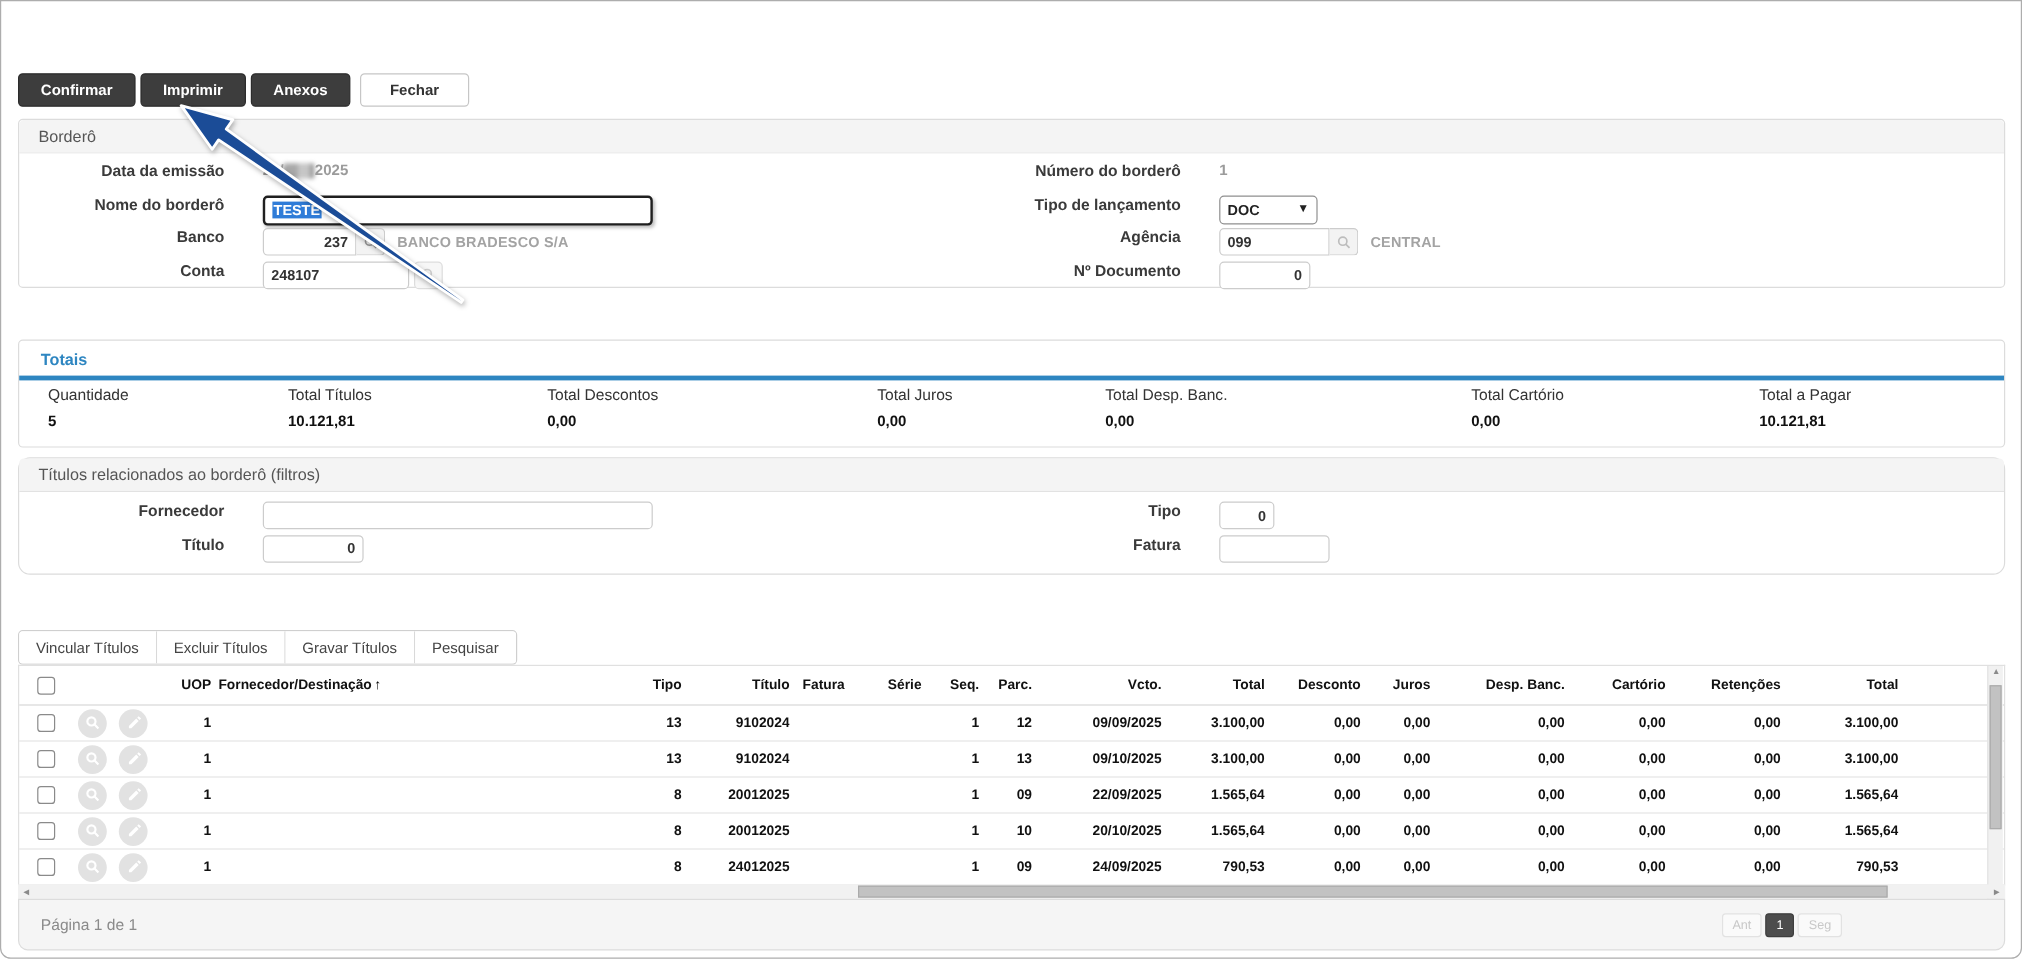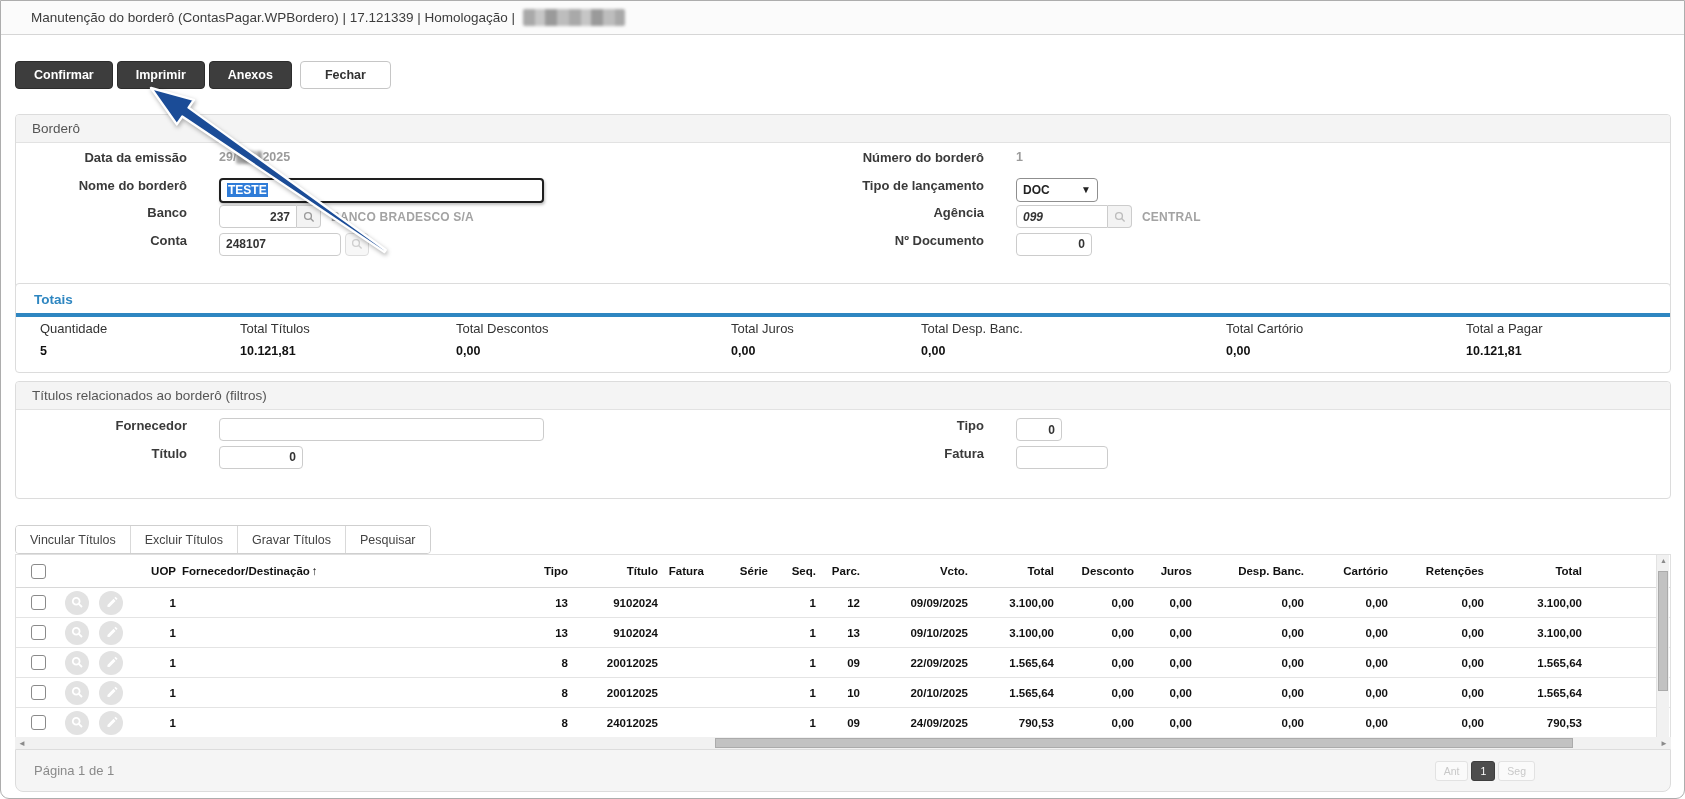--- a/index.html
+++ b/index.html
@@ -93,33 +93,29 @@
   .pg { font-size:10.5px; padding:3px 8px; border-radius:3px; border:1px solid #e2e2e2; background:#fafafa; color:#c8c8c8; cursor:default; font-family:inherit; }
   .pg.active { background:#4d4d4d; color:#fff; border-color:#3e3e3e; cursor:pointer; }
 
   .arrow-overlay { position:absolute; left:0; top:0; width:1685px; height:799px; pointer-events:none; z-index:50; }
 </style>
 </head>
 <body>
 
 <div class="frame">
 
-  <div class="titlebar">
-    <span class="t">Manutenção do borderô (ContasPagar.WPBordero) | 17.121339 | Homologação |</span>
-    <span class="blurblock"></span>
-  </div>
 
   <div class="toolbar">
     <button class="btn-dark">Confirmar</button>
     <button class="btn-dark">Imprimir</button>
     <button class="btn-dark">Anexos</button>
     <button class="btn-light">Fechar</button>
   </div>
 
-  <div class="panel" style="top:113px; height:181px;">
+  <div class="panel" style="top:98px; height:141px;">
     <div class="panel-h">Borderô</div>
     <div style="padding-top:7px;">
       <div class="form-row">
         <div class="flabel">Data da emissão</div>
         <div class="ffield">
           <span class="ro-val">
             <span>29/</span><span class="blurblock" style="width:26px;height:13px;margin:0;"></span><span>2025</span>
           </span>
         </div>
         <div class="flabel-r">Número do borderô</div>
@@ -149,21 +145,21 @@
           <span class="mag-btn">
             <svg width="12" height="12" viewBox="0 0 12 12">
                 <circle cx="5" cy="5" r="3.4" fill="none" stroke="#9a9a9a" stroke-width="1.4"></circle>
                 <line x1="7.6" y1="7.6" x2="10.6" y2="10.6" stroke="#9a9a9a" stroke-width="1.4"></line>
               </svg>
           </span>
           <span class="desc">BANCO BRADESCO S/A</span>
         </div>
         <div class="flabel-r">Agência</div>
         <div class="ffield-r">
-          <input class="inp" style="width: 92px; border-radius: 4px 0px 0px 4px; font-style: italic;" value="099">
+          <input class="inp" style="width: 92px; border-radius: 4px 0px 0px 4px;" value="099">
           <span class="mag-btn">
             <svg width="12" height="12" viewBox="0 0 12 12">
                 <circle cx="5" cy="5" r="3.4" fill="none" stroke="#bdbdbd" stroke-width="1.4"></circle>
                 <line x1="7.6" y1="7.6" x2="10.6" y2="10.6" stroke="#bdbdbd" stroke-width="1.4"></line>
               </svg>
           </span>
           <span class="desc">CENTRAL</span>
         </div>
       </div>
       <div class="form-row">
@@ -213,21 +209,21 @@
           <div class="tot-label">Total Cartório</div>
           <div class="tot-val">0,00</div>
         </div>
       <div class="tot-col tc6">
           <div class="tot-label">Total a Pagar</div>
           <div class="tot-val">10.121,81</div>
         </div>
     </div>
   </div>
 
-  <div class="panel" style="top:380px; height:118px;">
+  <div class="panel" style="top:380px; height:98px;border-radius:10px;">
     <div class="panel-h">Títulos relacionados ao borderô (filtros)</div>
     <div style="padding-top:8px;">
       <div class="form-row">
         <div class="flabel">Fornecedor</div>
         <div class="ffield">
           <input class="inp" style="width: 325px;" value="">
         </div>
         <div class="flabel-r">Tipo</div>
         <div class="ffield-r">
           <input class="inp txt-r" style="width: 46px;" value="0">

